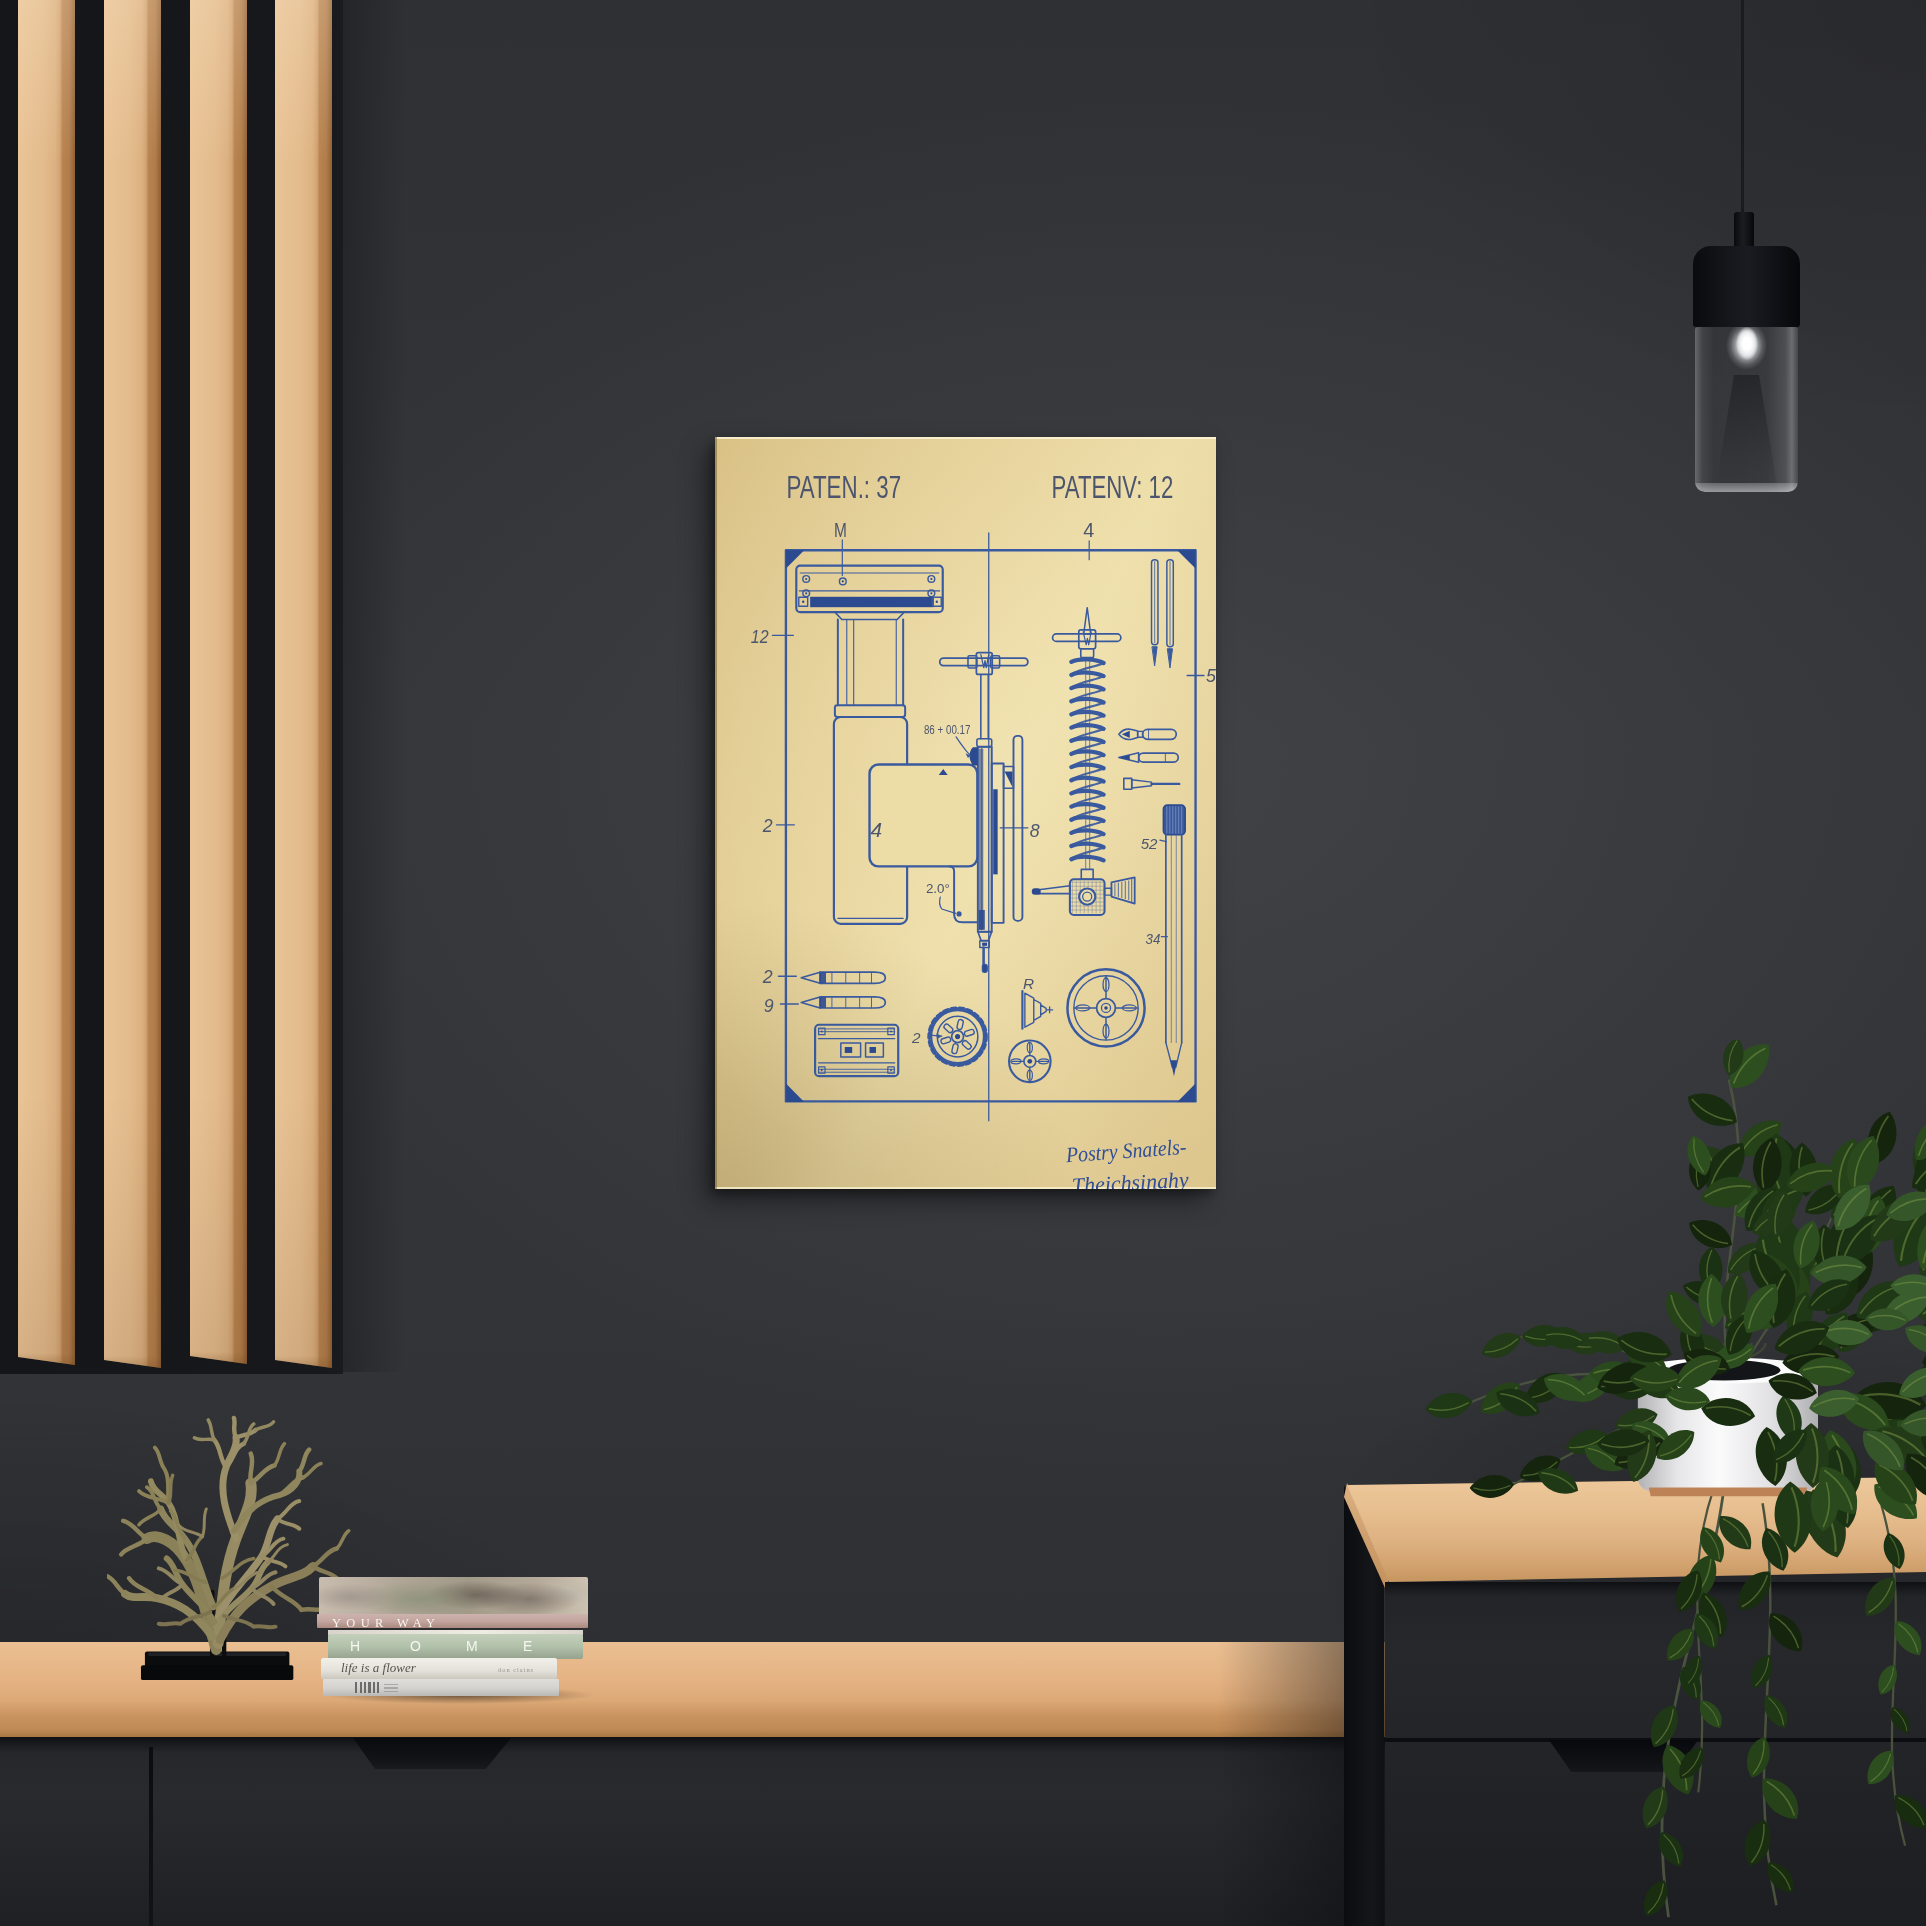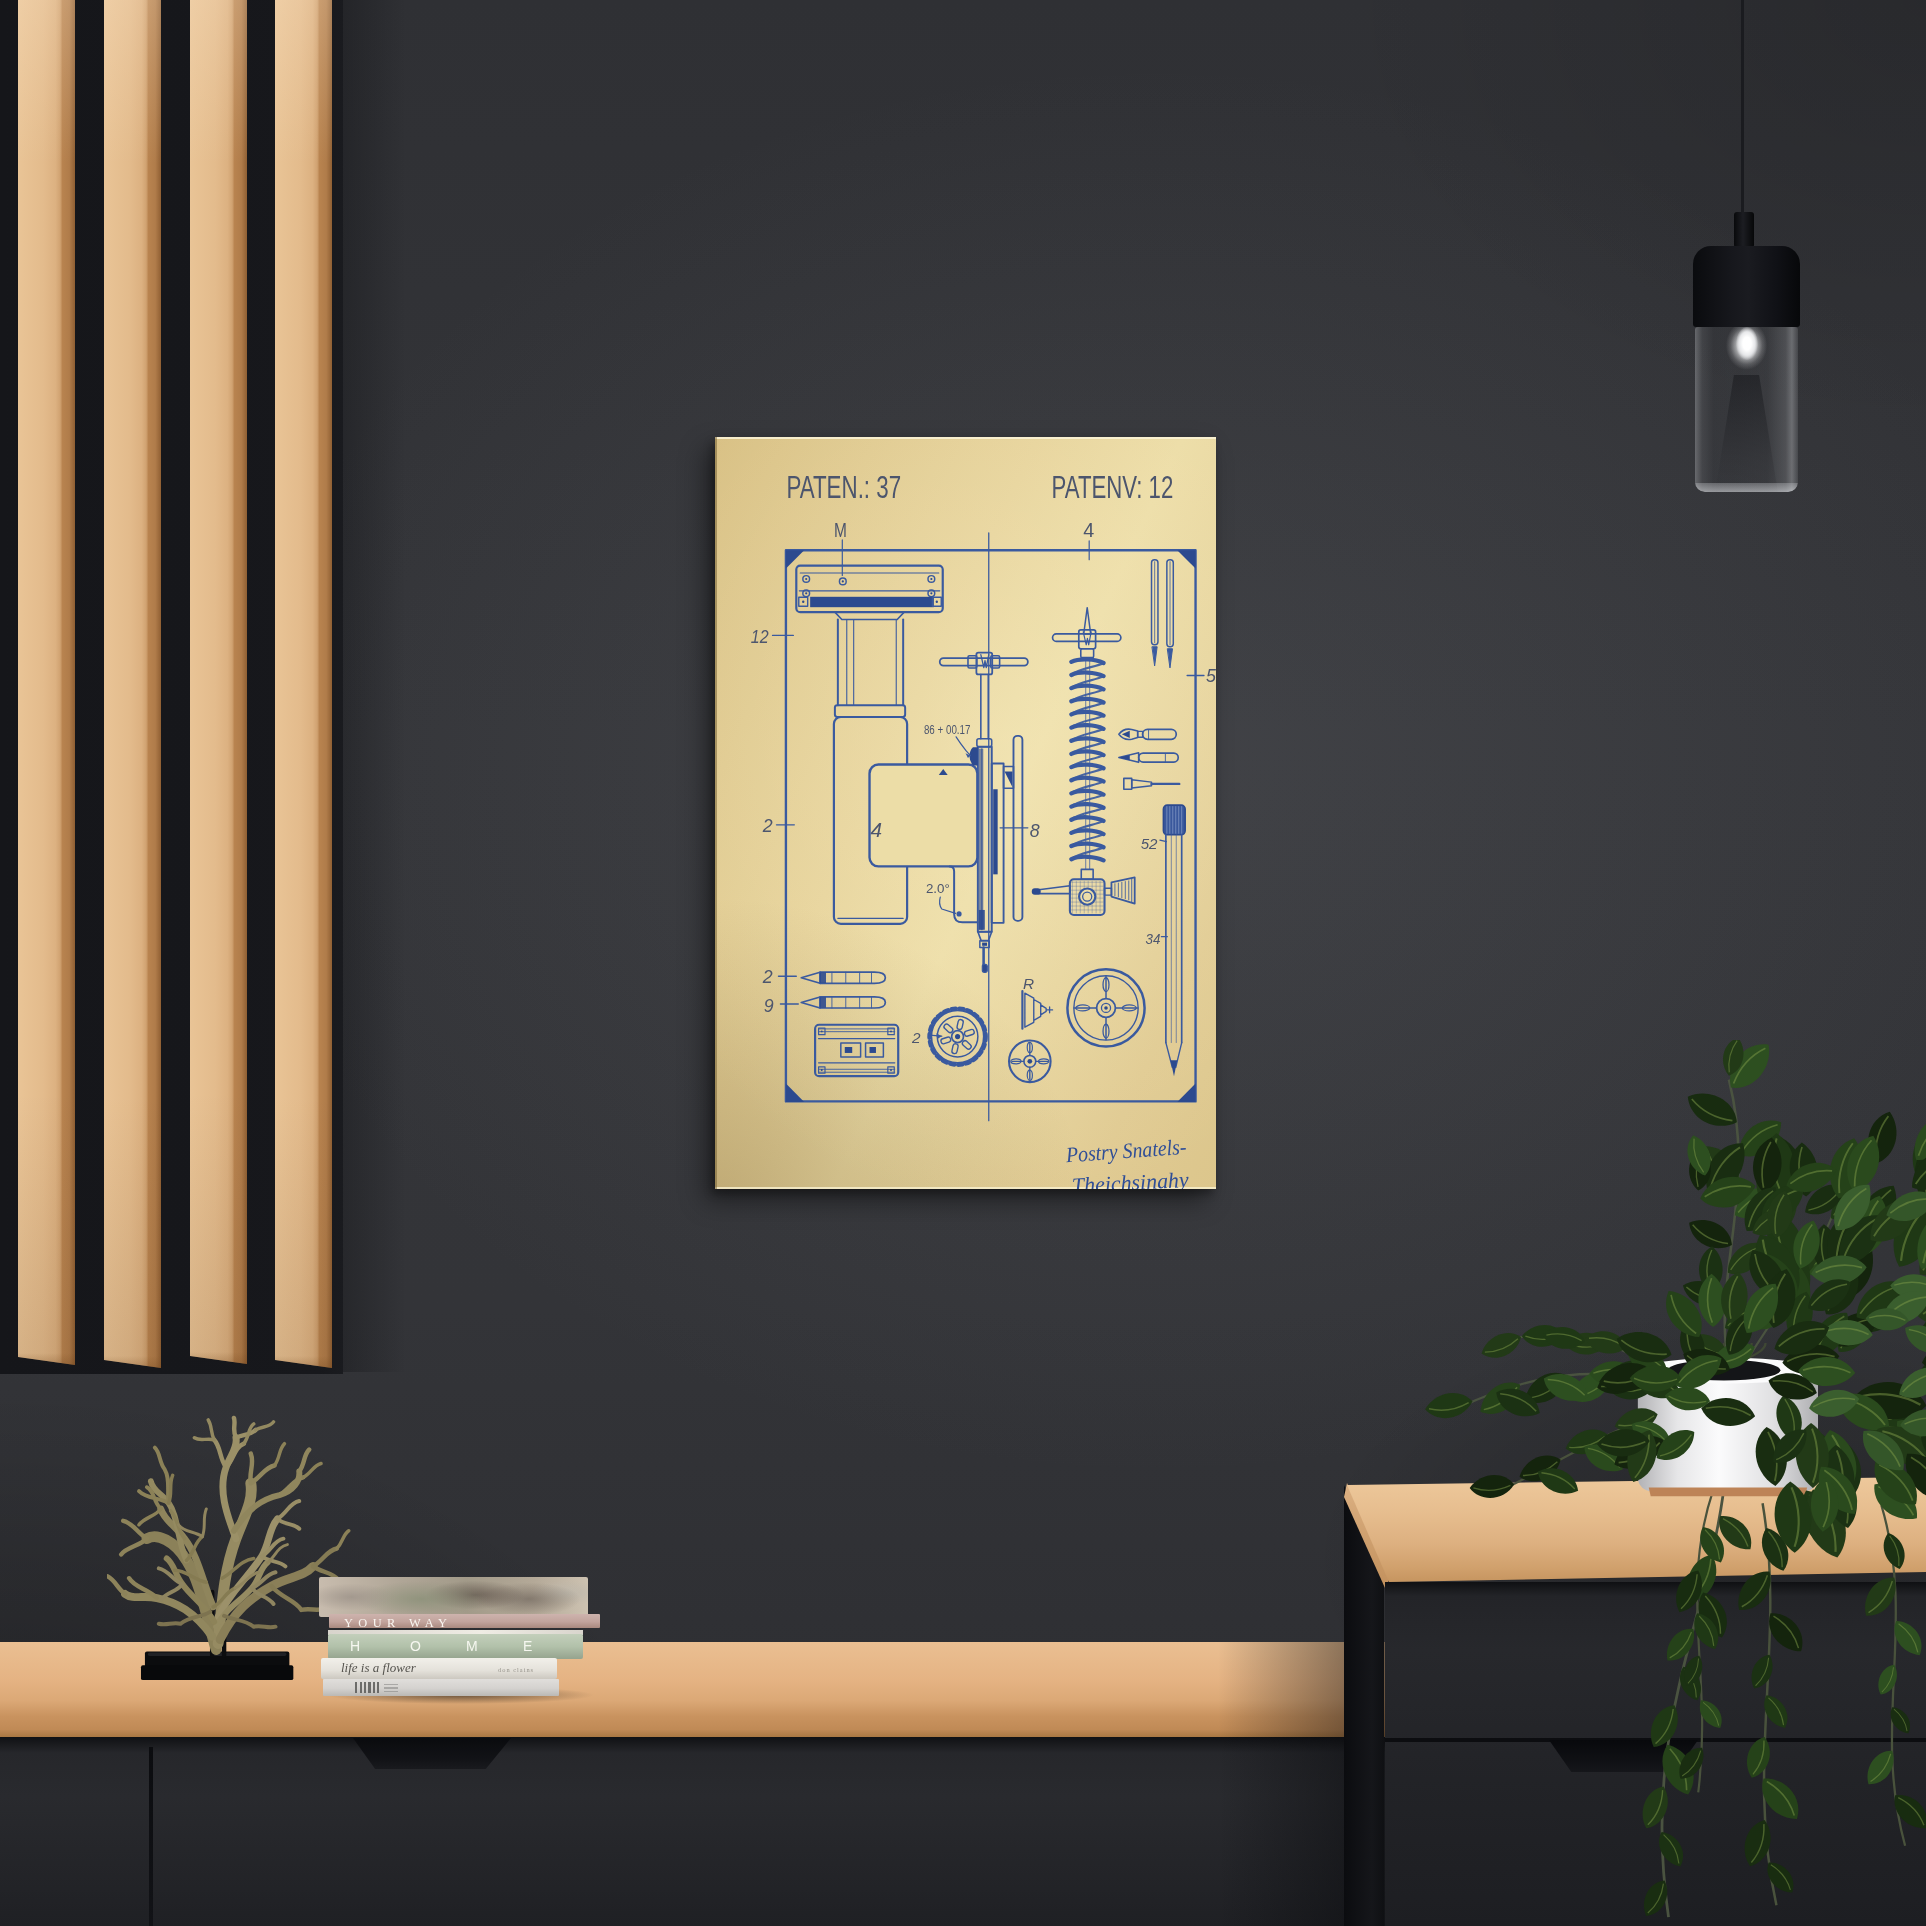--- a/index.html
+++ b/index.html
@@ -339,21 +339,21 @@
     background:
       radial-gradient(59px 18px at 12% 50%, rgba(160,150,140,0.9), rgba(160,150,140,0) 75%),
       radial-gradient(89px 24px at 38% 55%, rgba(138,144,120,0.8), rgba(138,144,120,0) 75%),
       radial-gradient(69px 20px at 58% 45%, rgba(94,82,74,0.75), rgba(94,82,74,0) 72%),
       radial-gradient(69px 22px at 78% 55%, rgba(120,110,100,0.8), rgba(120,110,100,0) 75%),
       radial-gradient(50px 16px at 92% 40%, rgba(190,184,172,0.9), rgba(190,184,172,0) 75%),
       linear-gradient(90deg,#c8bcae 0%,#b0a697 30%,#a29a89 55%,#b4a998 80%,#cdc2b1 100%);"></div>
 
   <div class="abs" style="left:317px;top:1614px;width:271px;height:14px;border-radius:1px;
     background:linear-gradient(180deg,#cdb3ad 0%,#c2a49d 55%,#a9897f 100%);
-    color:#faf6f1;font-size:12.4px;letter-spacing:5.4px;font-family:'Liberation Serif',serif;line-height:19px;text-indent:15px;margin-left:12px;">YOUR WAY</div>
+    color:#faf6f1;font-size:12.4px;letter-spacing:5.4px;font-family:'Liberation Serif',serif;line-height:19px;text-indent:15px;">YOUR WAY</div>
 
   <div class="abs" style="left:328px;top:1630px;width:255px;height:5px;background:linear-gradient(90deg,#d8d4cc,#efece4 60%,#d9d5cd);"></div>
 
   <div class="abs" style="left:328px;top:1634px;width:255px;height:25px;border-radius:2px;
     background:linear-gradient(180deg,#c3cfbb 0%,#b2c1aa 50%,#95a38e 100%);
     color:#f6f7f0;font-size:14px;font-family:'Liberation Sans',sans-serif;line-height:25px;">
     <span style="position:absolute;left:22px;">H</span>
       <span style="position:absolute;left:82px;">O</span>
       <span style="position:absolute;left:138px;">M</span>
       <span style="position:absolute;left:195px;">E</span>

